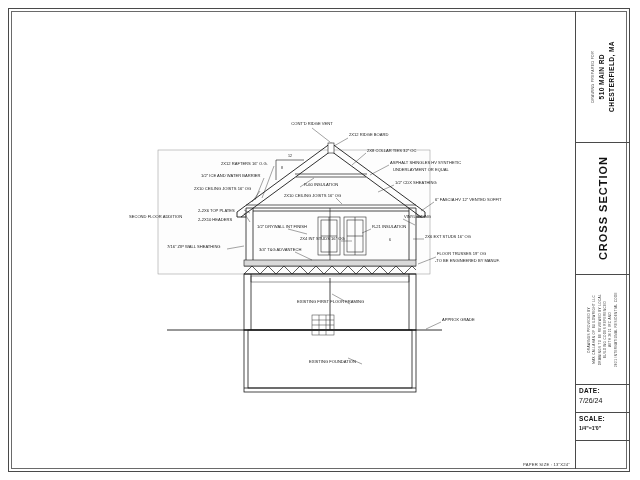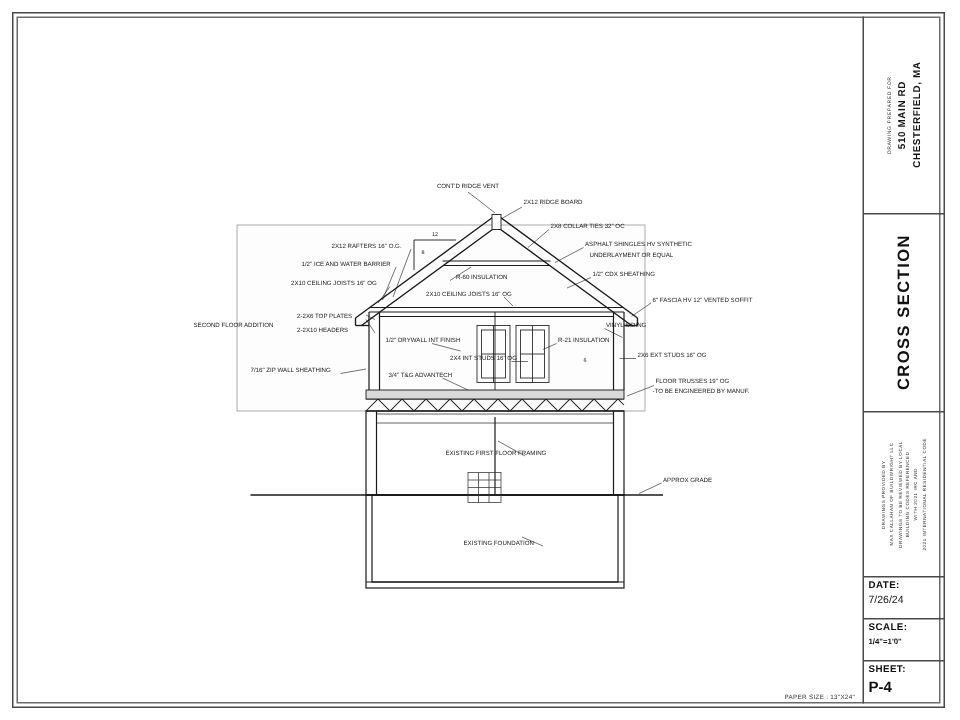--- a/index.html
+++ b/index.html
@@ -369,21 +369,17 @@
     <div class="tb-cell tb-date">
       <div class="tb-key">DATE:</div>
       <div class="tb-val">7/26/24</div>
     </div>
 
     <div class="tb-cell tb-scale">
       <div class="tb-key">SCALE:</div>
       <div class="tb-val small">1/4"=1'0"</div>
     </div>
 
-    <div class="tb-cell tb-sheet">
-      <div class="tb-key">SHEET:</div>
-      <div class="tb-val big">P-4</div>
-    </div>
   </div>
 
   <div class="paper-size">PAPER SIZE : 13"X24"</div>
 
 </div>
 
 </body></html>

